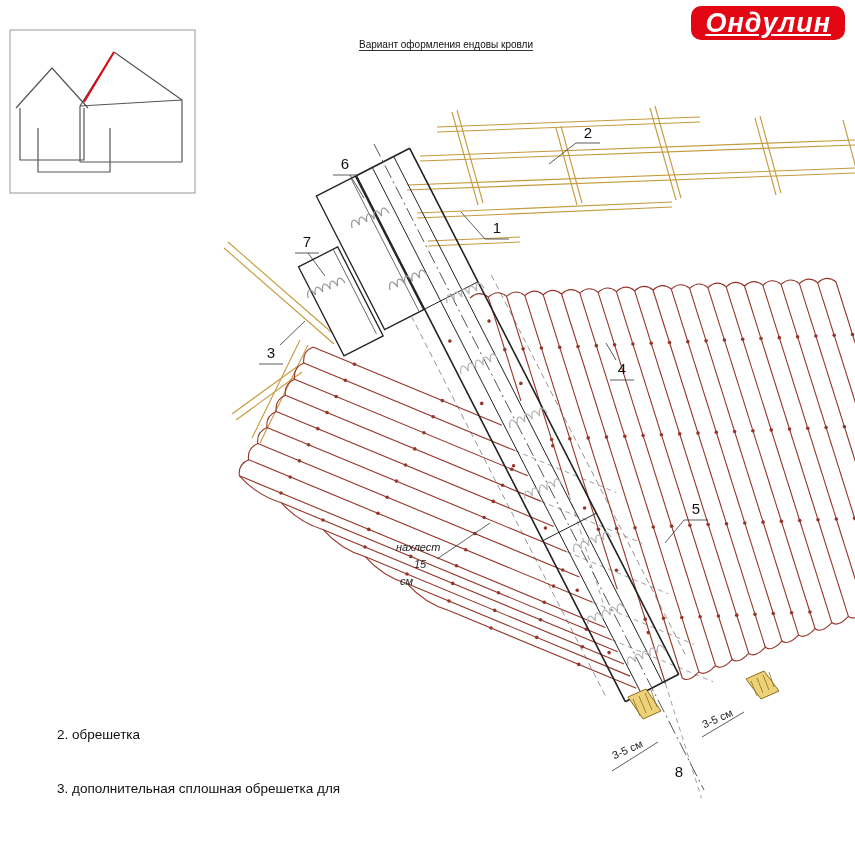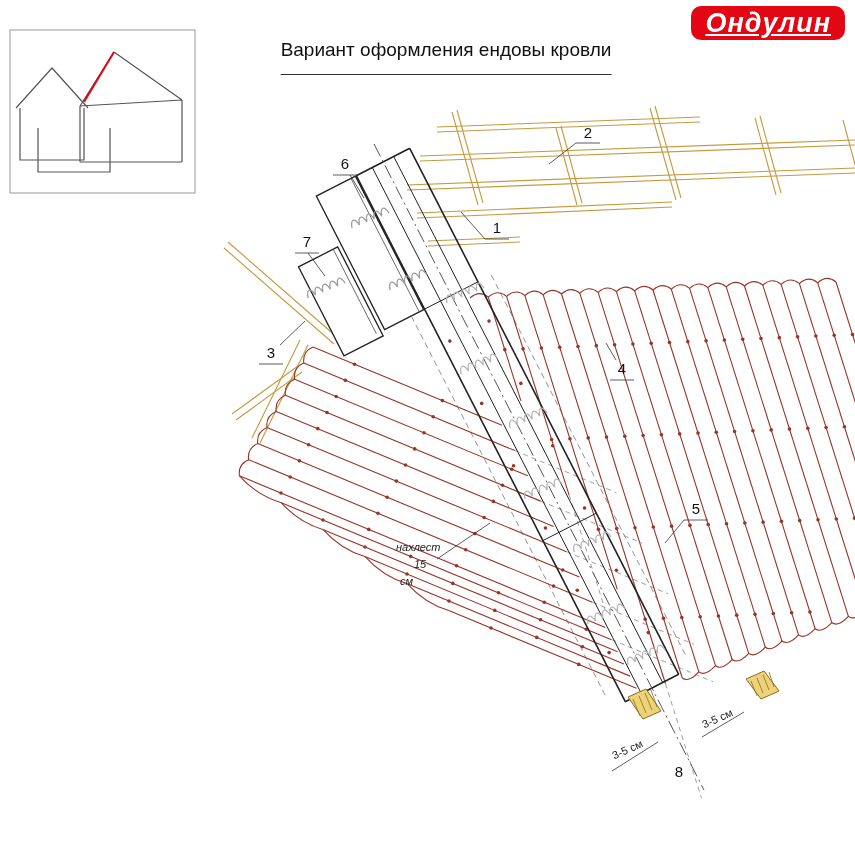--- a/index.html
+++ b/index.html
@@ -2,21 +2,21 @@
 <html style="--red: #e30613; --batten: #c49a3c; --sheet: #96352a; --valley: #222222; --filler: #9a9a9a; --yellow: #eed27a; --yellowedge: #8a6d1f;"><head>
 <meta charset="utf-8">
 <style>
   html,body{margin:0;padding:0;background:#fff;}
   .page{position:relative;width:855px;height:858px;background:#fff;overflow:hidden;
         font-family:"Liberation Sans",sans-serif;}
   .logo{position:absolute;top:6px;right:10px;background:var(--red);color:#fff;
         font-style:italic;font-weight:bold;font-size:27px;line-height:34px;
         padding:0 14px;border-radius:10px;letter-spacing:1px;text-decoration:underline;}
   .title{position:absolute;top:39px;left:446px;transform:translateX(-50%);
-         font-size:19px;color:#111;border-bottom:1px solid #333;padding-bottom:13px;
+         font-size:10px;color:#111;border-bottom:1px solid #333;padding-bottom:0;
          white-space:nowrap;}
   .legend{position:absolute;left:57px;top:690px;font-size:13.5px;line-height:18px;
           color:#111;white-space:pre;}
   svg.diagram{position:absolute;left:0;top:0;}
   .insetbox{fill:#fff;stroke:#999;stroke-width:1;}
   .house path{stroke:#555;fill:none;stroke-width:1.2;stroke-linejoin:round;}
   .redline{stroke:var(--red);stroke-width:2;}
   .batten line{stroke:var(--batten);stroke-width:1.1;}
   .plate polygon{fill:#fff;stroke:#222;stroke-width:1.3;}
   .plate .fold{stroke:#444;stroke-width:0.8;}
@@ -337,20 +337,22 @@
 
       <text x="307" y="247" text-anchor="middle">7</text>
       <line x1="295" y1="253" x2="319" y2="253"></line>
         <line x1="308" y1="253" x2="325" y2="276"></line>
 
       <text x="679" y="777" text-anchor="middle">8</text>
     </g>
   </svg>
 
   <div class="legend">
+    <div>2. обрешетка</div>
+    <div>3. дополнительная сплошная обрешетка для</div>
     
     
     
     
     
     
   </div>
 
 </div>
 

